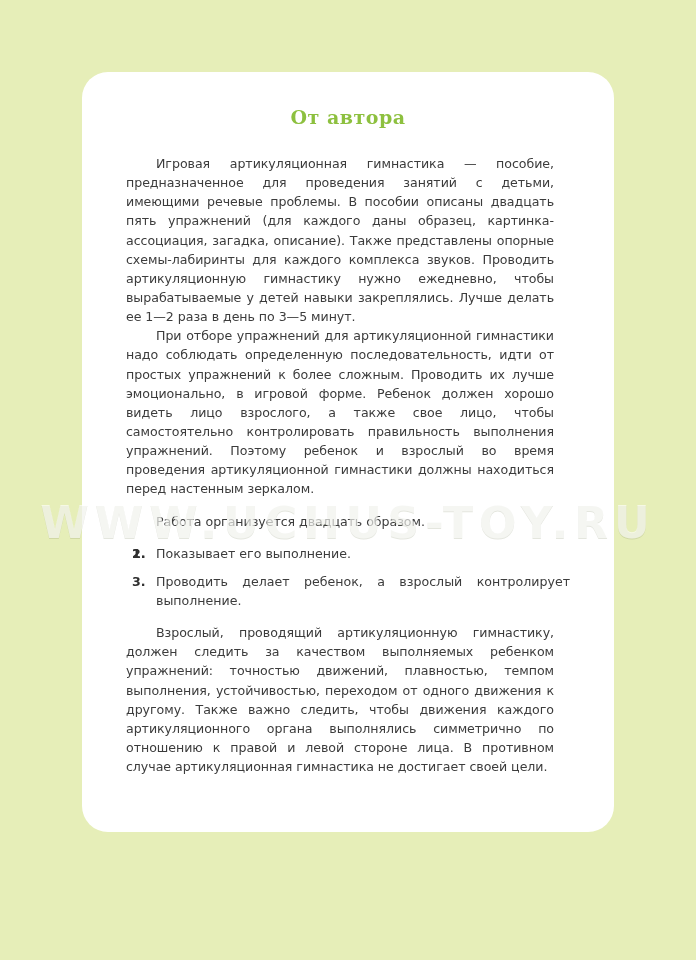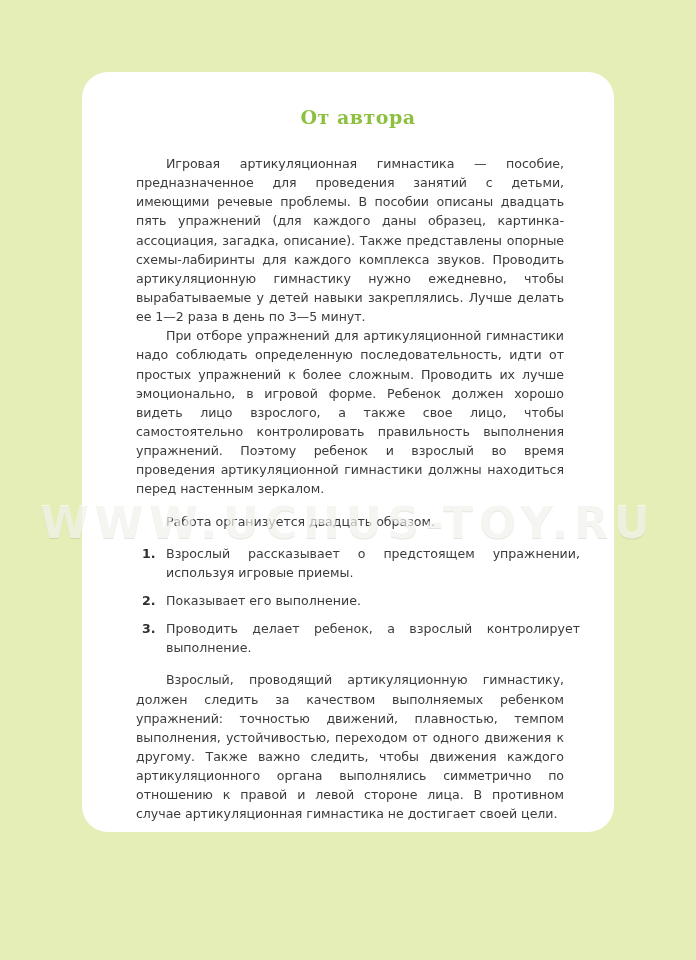--- a/index.html
+++ b/index.html
@@ -26,21 +26,21 @@
     top: 72px;
     width: 532px;
     height: 760px;
     background: #ffffff;
     border-radius: 26px;
     box-sizing: border-box;
     overflow: hidden;
   }
   .card-inner {
     position: absolute;
-    left: 10px;
+    left: 0;
     top: 0;
     width: 100%;
     height: 100%;
     padding: 34px 44px 20px 44px;
     box-sizing: border-box;
   }
   .doc-title {
     text-align: center;
     color: #8dc03f;
     font-family: "DejaVu Serif", serif;
@@ -113,21 +113,20 @@
 
       <p class="body-text">Игровая артикуляционная гимнастика — пособие, предназначенное для проведения занятий с детьми, имеющими речевые проблемы. В пособии описаны двадцать пять упражнений (для каждого даны образец, картинка-ассоциация, загадка, описание). Также представлены опорные схемы-лабиринты для каждого комплекса звуков. Проводить артикуляционную гимнастику нужно ежедневно, чтобы вырабатываемые у детей навыки закреплялись. Лучше делать ее 1—2 раза в день по 3—5 минут.</p>
 
       <p class="body-text">При отборе упражнений для артикуляционной гимнастики надо соблюдать определенную последовательность, идти от простых упражнений к более сложным. Проводить их лучше эмоционально, в игровой форме. Ребенок должен хорошо видеть лицо взрослого, а также свое лицо, чтобы самостоятельно контролировать правильность выполнения упражнений. Поэтому ребенок и взрослый во время проведения артикуляционной гимнастики должны находиться перед настенным зеркалом.</p>
 
       <p class="body-text gap-before">Работа организуется двадцать образом.</p>
 
       <ol class="steps">
         <li>
           <span class="num">1.</span>
-          <span>Взрослый рассказывает о предстоящем упражнении, используя игровые приемы.</span>
         </li>
         <li>
           <span class="num">2.</span>
           <span>Показывает его выполнение.</span>
         </li>
         <li>
           <span class="num">3.</span>
           <span>Проводить делает ребенок, а взрослый контролирует выполнение.</span>
         </li>
       </ol>

